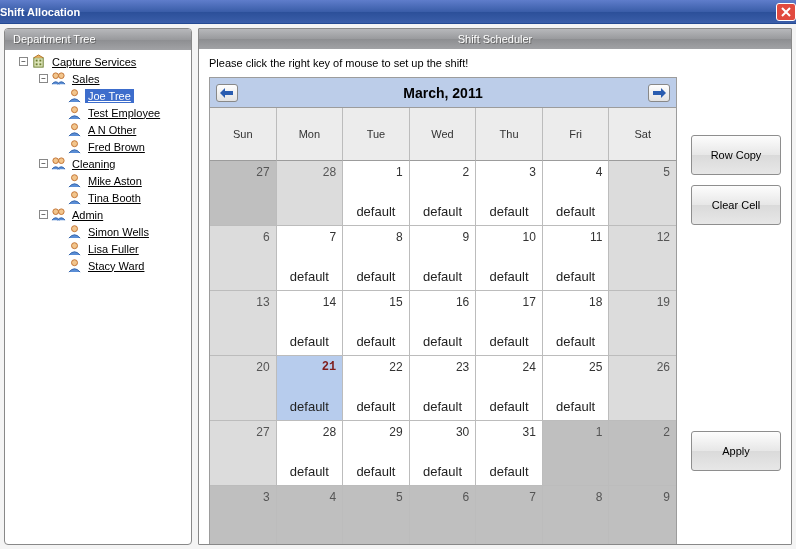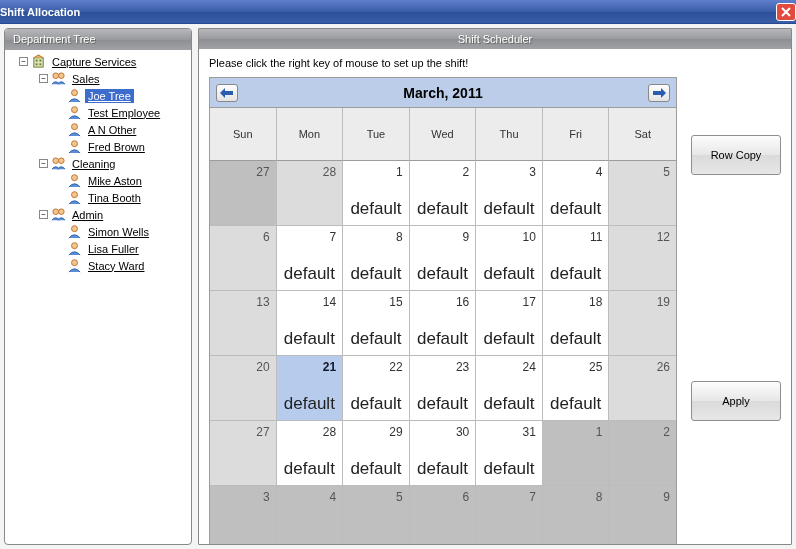--- a/index.html
+++ b/index.html
@@ -163,34 +163,34 @@
     border-right: 1px solid #bcbcbc;
     border-bottom: 1px solid #bcbcbc;
     height: 65px;
     padding: 4px;
     text-align: center;
   }
   .cell:nth-child(7n) { border-right: none; }
   .cell.outside { background: #bfbfbf; }
   .cell.weekend { background: #dcdcdc; }
   .cell.today { background: #b7cced; }
-  .cell.today .daynum { color: #0f172a; font-weight: bold; }
+  .cell.today .daynum { color: #7f1d1d; font-weight: bold; font-family: Liberation Mono, monospace; }
   .daynum {
     text-align: right;
     font-size: 12px;
     color: #333;
     padding-right: 2px;
   }
   .cell.outside .daynum, .cell.weekend .daynum { color: #555; }
   .shift {
     position: absolute;
     bottom: 6px;
     left: 0; right: 0;
     text-align: center;
-    font-size: 17px;
+    font-size: 13px;
     color: #222;
   }
 
   
   .side-buttons {
     width: 90px;
     display: flex;
     flex-direction: column;
     gap: 10px;
     padding-top: 78px;
@@ -574,20 +574,21 @@
               </div>
               <div class="cell outside">
                 <div class="daynum">9</div>
               </div>
             </div>
         </div>
       </div>
 
       <div class="side-buttons">
         <button class="btn">Row Copy</button>
+        <button class="btn">Clear Cell</button>
         <div class="apply-holder">
           <button class="btn" style="width:100%;">Apply</button>
         </div>
       </div>
     </div>
   </div>
 
 </div>
 
 </body></html>

